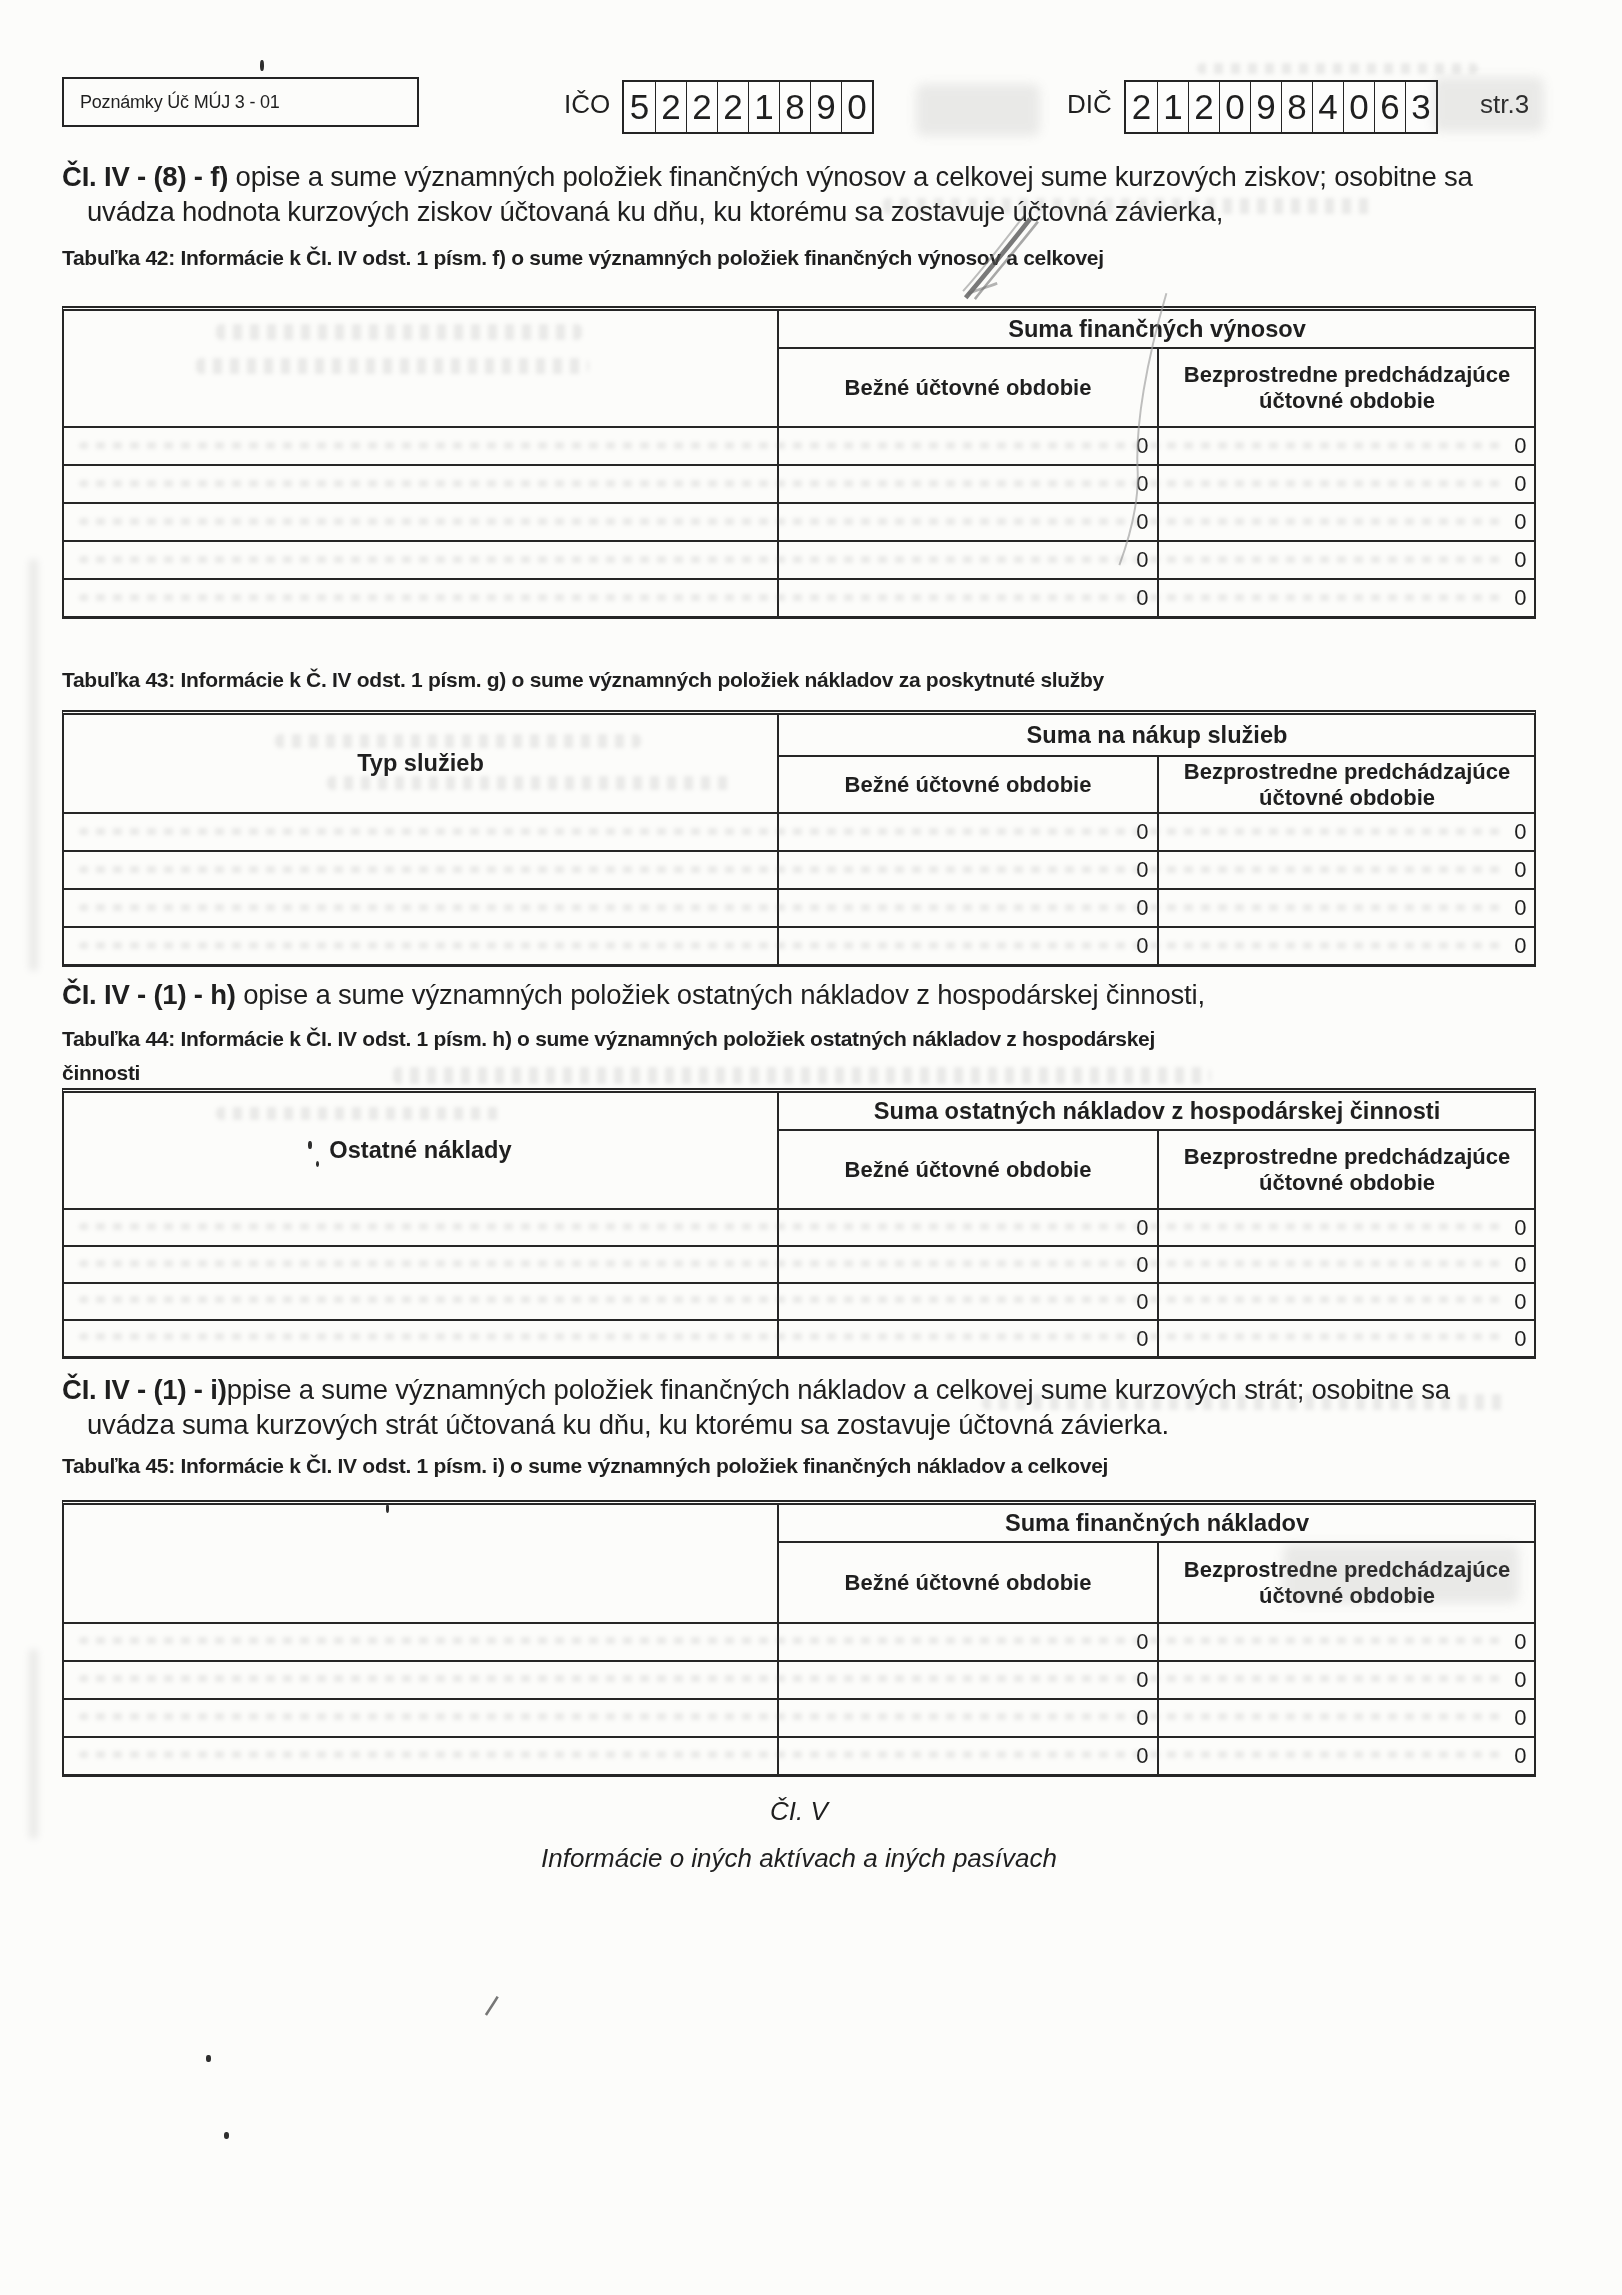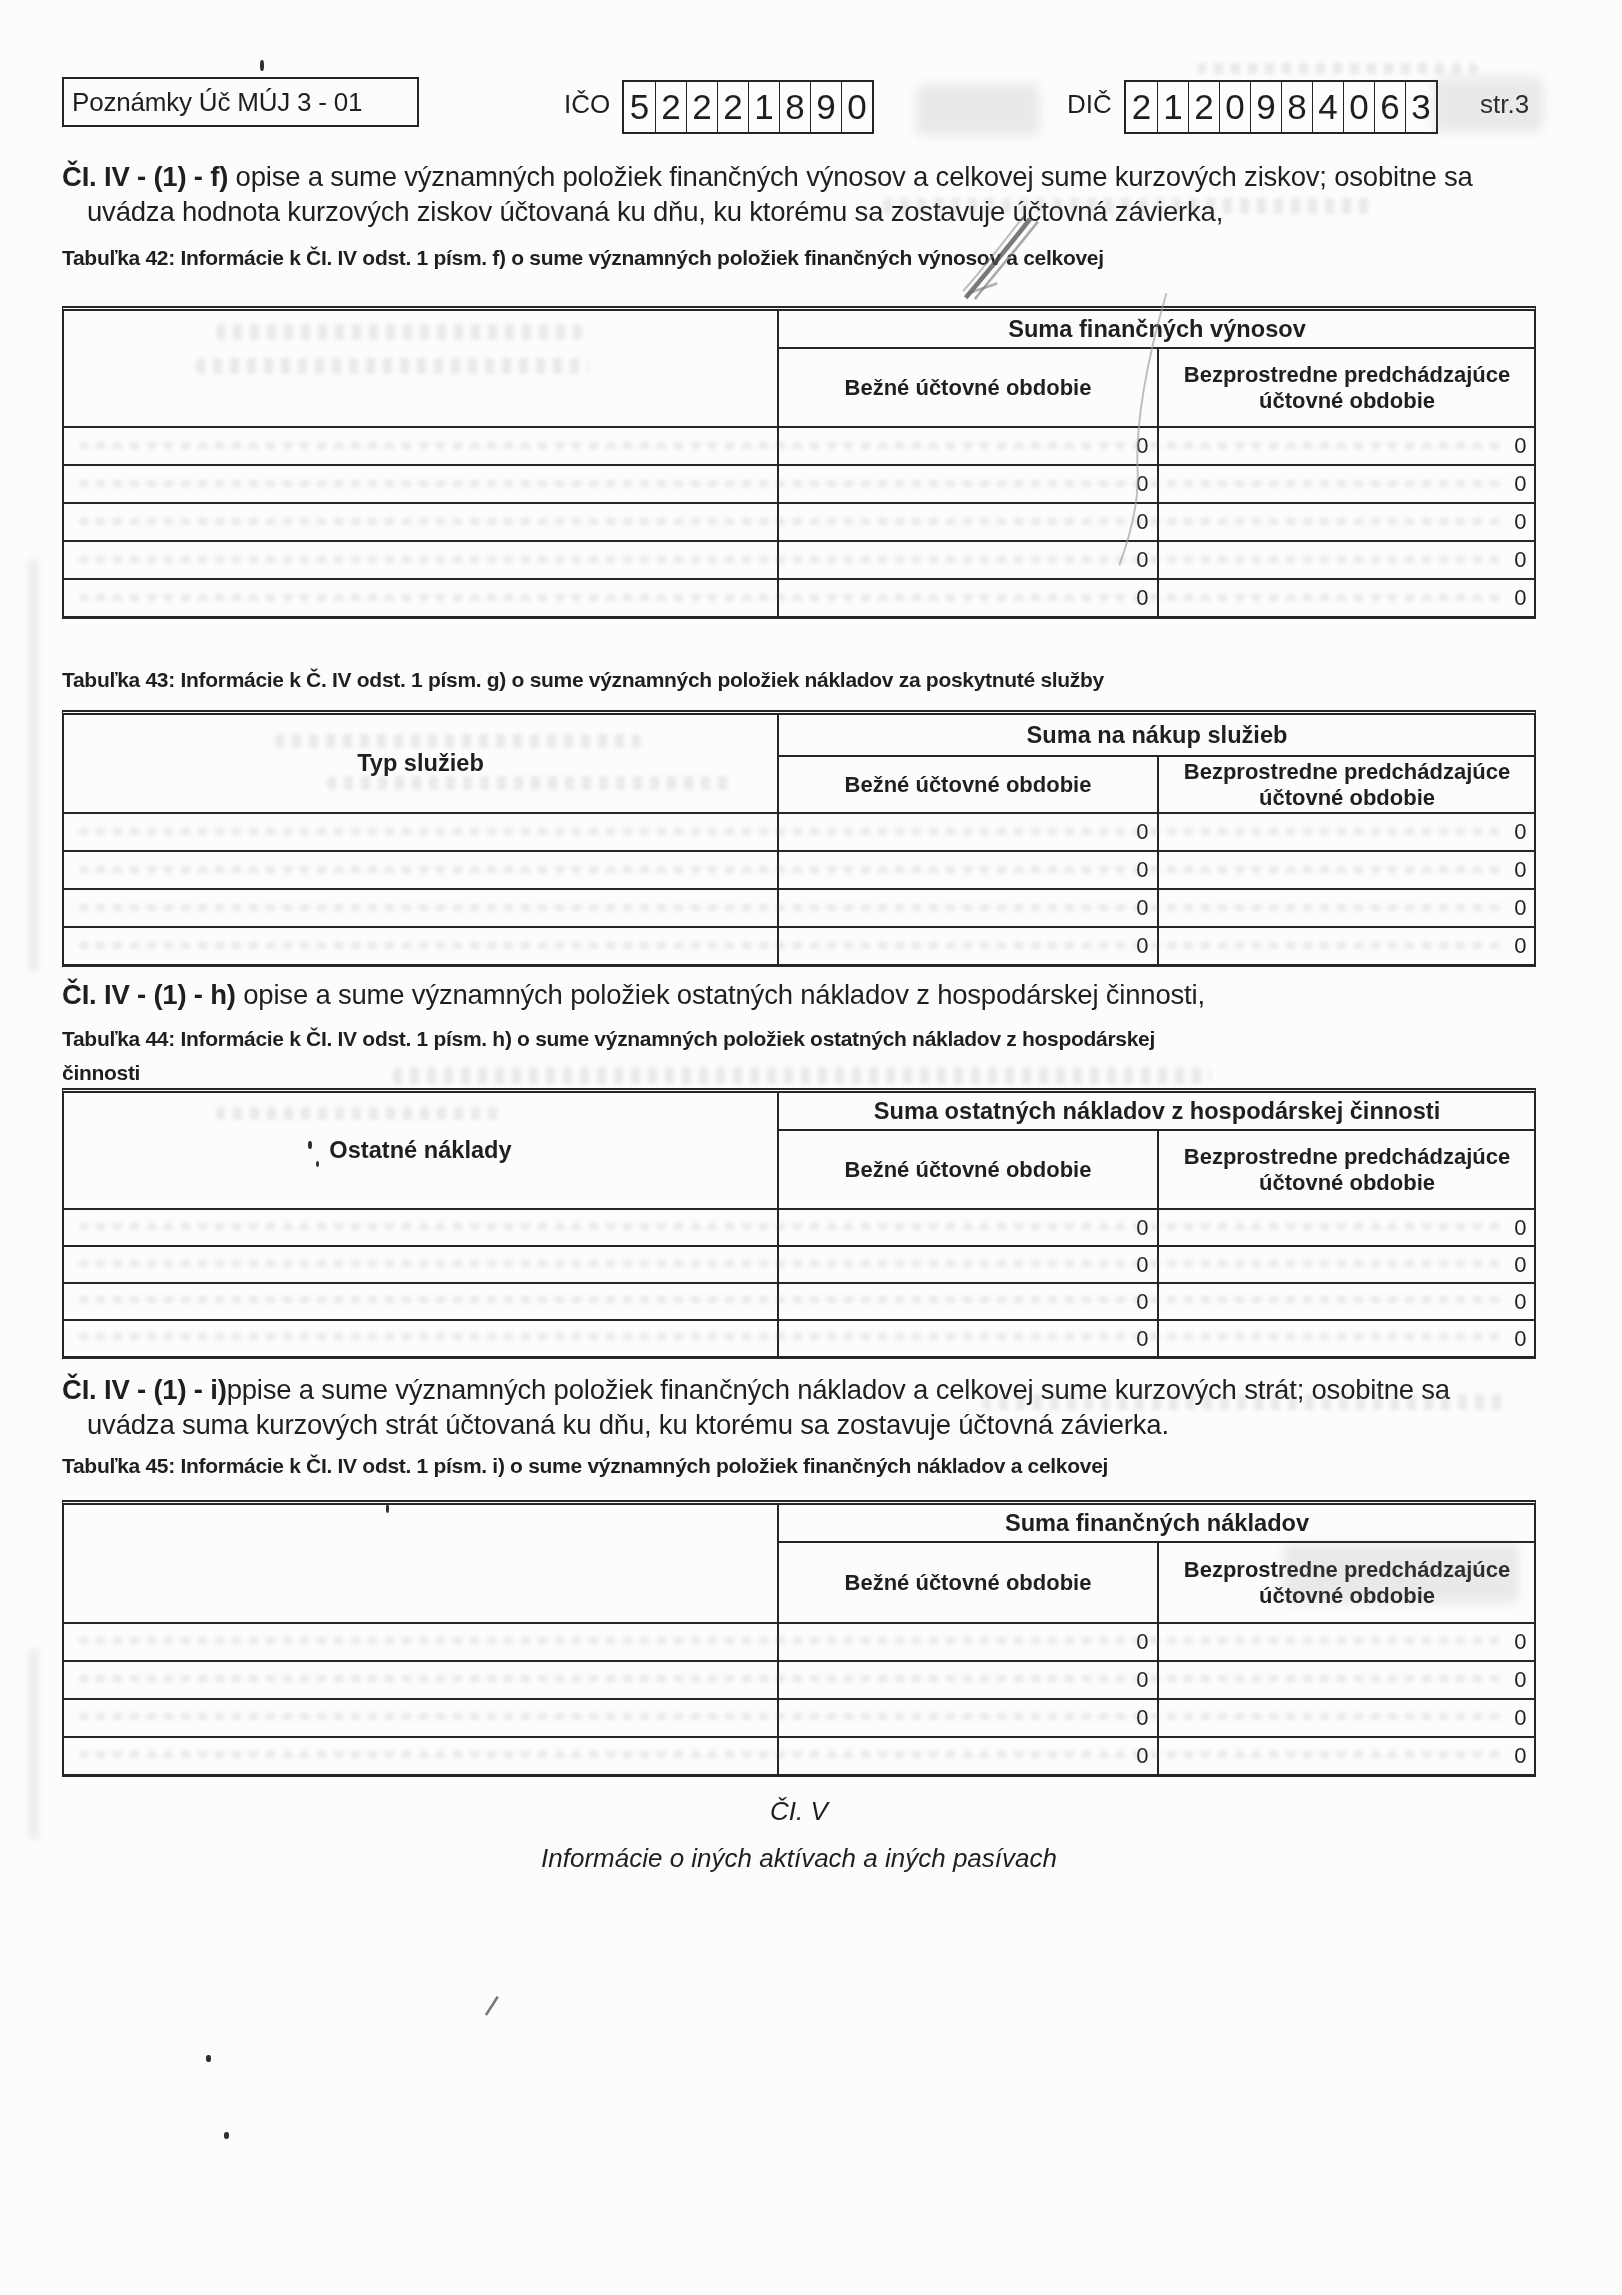--- a/index.html
+++ b/index.html
@@ -5,22 +5,22 @@
   html,body { margin:0; padding:0; background:#e9e9e7; }
   #page {
     position:relative; width:1623px; height:2295px;
     background:#fcfcfa; overflow:hidden;
     font-family:"Liberation Sans", sans-serif; color:#1f1f1f;
   }
   
   .hdr-box {
     position:absolute; left:62px; top:77px; width:357px; height:50px;
     border:2px solid #242424; border-top-width:2.6px; border-bottom-width:2.6px;
-    box-sizing:border-box; display:flex; align-items:center; padding-left:8px;
-    font-size:26px; letter-spacing:-0.2px;
+    box-sizing:border-box; display:flex; align-items:center; padding-left:16px;
+    font-size:18px; letter-spacing:-0.2px;
   }
   .hdr-label { position:absolute; top:89px; font-size:26px; }
   .cellgrid {
     position:absolute; top:80px; height:50px; display:flex;
     border:2px solid #242424; box-sizing:content-box; background:rgba(255,255,255,.4);
   }
   .cellgrid .cell {
     width:31px; display:flex; align-items:center; justify-content:center;
     font-size:35px; border-left:1.3px solid #242424; box-sizing:border-box;
   }
@@ -106,21 +106,21 @@
       <div class="cell">4</div>
       <div class="cell">0</div>
       <div class="cell">6</div>
       <div class="cell">3</div>
     </div>
 
     <span id="str-label">str.3</span>
   </div>
 
   <div class="para" style="top:159px">
-    <div><span class="pfx">ČI. IV - (1) - f)</span><span> opise a sume významných položiek finančných výnosov a celkovej sume kurzových ziskov; osobitne sa</span></div>
+    <div><span class="pfx">ČI. IV - (8) - f)</span><span> opise a sume významných položiek finančných výnosov a celkovej sume kurzových ziskov; osobitne sa</span></div>
     <div class="l2">uvádza hodnota kurzových ziskov účtovaná ku dňu, ku ktorému sa zostavuje účtovná závierka,</div>
   </div>
 
   <div class="tcap" style="top:241px">
     <div>Tabuľka 42: Informácie k ČI. IV odst. 1 písm. f) o sume významných položiek finančných výnosov a celkovej</div>
   </div>
 
   <div class="ftable" style="top:306px; --b1:38px; --b2:77px; --rh:38px;">
     <div class="tgrid thead">
       <div class="th-group">Suma finančných výnosov</div>

